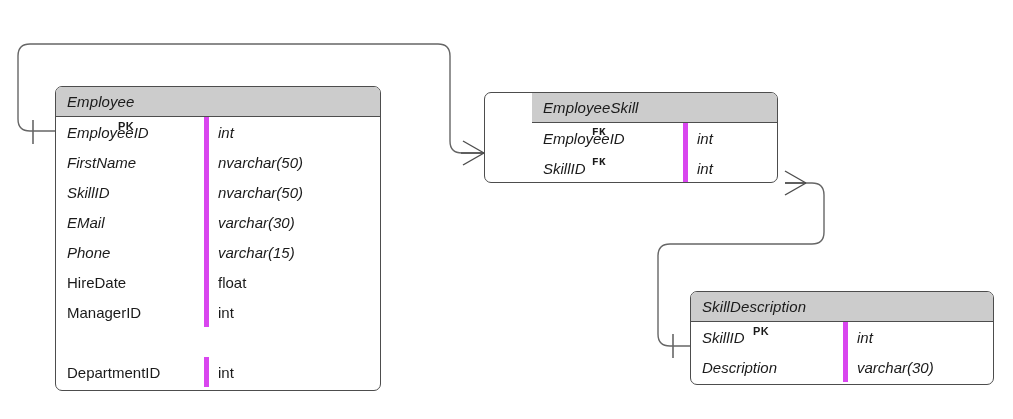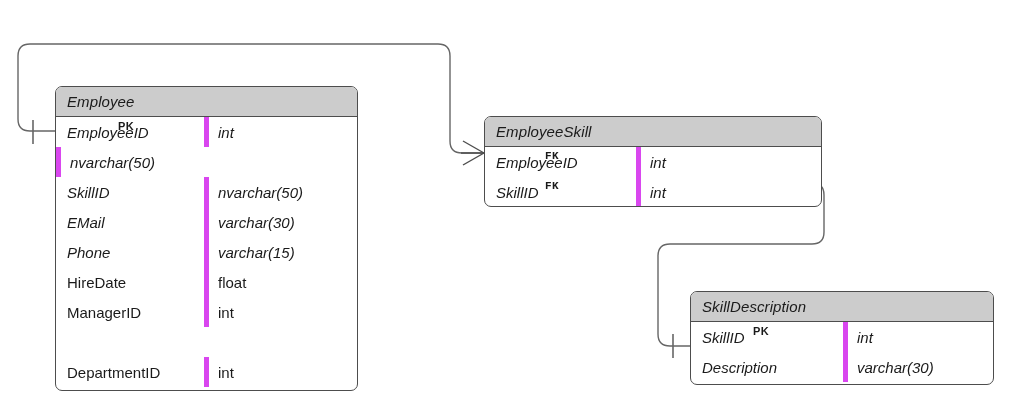--- a/index.html
+++ b/index.html
@@ -90,25 +90,25 @@
     position: absolute;
     top: 3px;
     font-size: 11px;
     font-style: normal;
     font-weight: bold;
     color: #1a1a1a;
     letter-spacing: 0.3px;
   }
 
   
-  #entity-employee        { left: 55px;  top: 86px;  width: 303px; height: 305px; }
+  #entity-employee        { left: 55px;  top: 86px;  width: 326px; height: 305px; }
   #entity-employee .attr-name        { width: 148px; }
   #entity-employee .key-badge        { left: 62px; }
 
-  #entity-employeeskill   { left: 484px; top: 116px; width: 338px; height: 91px; }
+  #entity-employeeskill   { left: 484px; top: 92px; width: 294px; height: 91px; padding-left: 47px; }
   #entity-employeeskill .attr-name   { width: 151px; }
   #entity-employeeskill .key-badge   { left: 60px; font-family: Liberation Mono, monospace; }
 
   #entity-skilldescription{ left: 690px; top: 291px; width: 304px; height: 94px; }
   #entity-skilldescription .attr-name{ width: 152px; }
   #entity-skilldescription .key-badge{ left: 62px; }
 </style>
 </head>
 <body>
 
@@ -147,20 +147,21 @@
     <div class="entity-header">Employee</div>
     <div class="entity-body">
 
       <div class="attr-row">
         <div class="attr-name italic">EmployeeID</div>
         <div class="attr-type italic">int</div>
         <span class="key-badge">PK</span>
       </div>
 
       <div class="attr-row">
+        <div class="attr-name italic">FirstName</div>
         <div class="attr-type italic">nvarchar(50)</div>
       </div>
 
       <div class="attr-row">
         <div class="attr-name italic">SkillID</div>
         <div class="attr-type italic">nvarchar(50)</div>
       </div>
 
       <div class="attr-row">
         <div class="attr-name italic">EMail</div>

